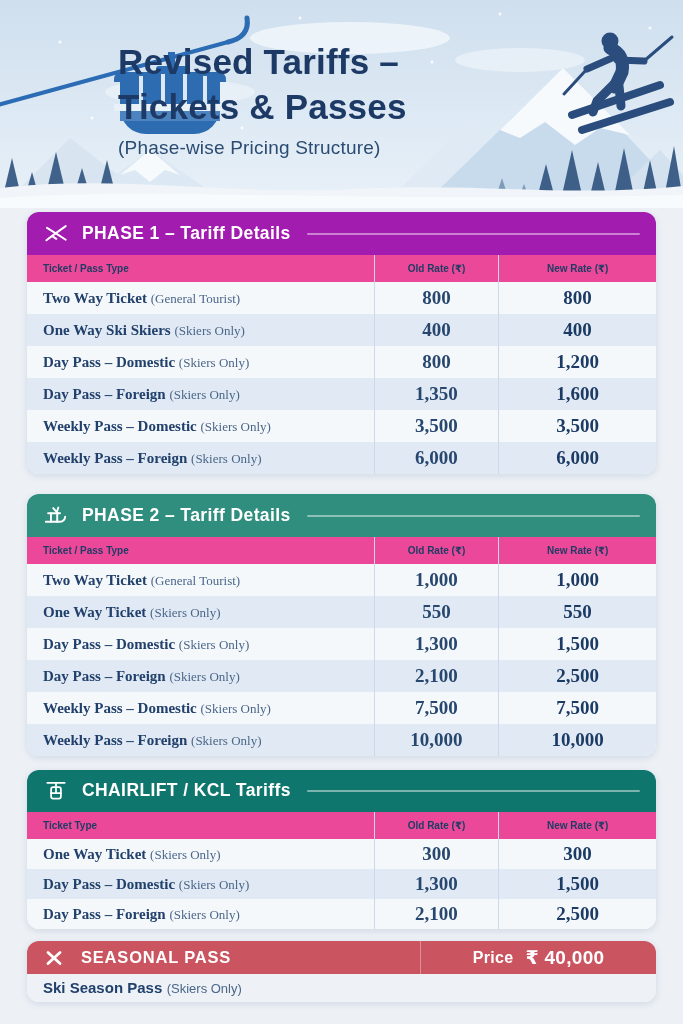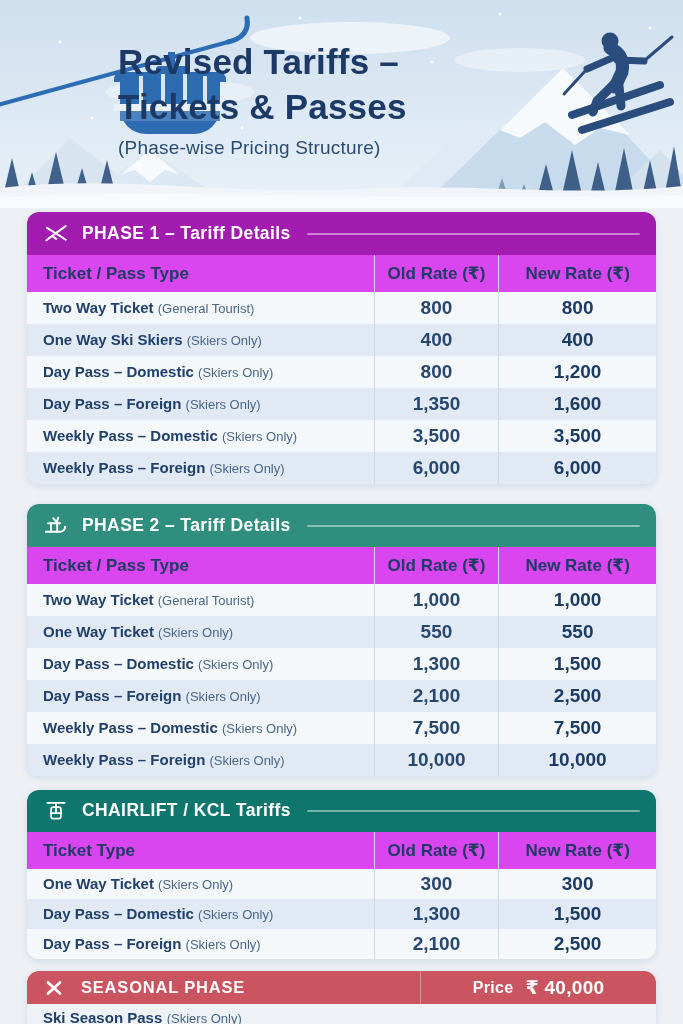--- a/index.html
+++ b/index.html
@@ -36,25 +36,25 @@
   .card.m20{margin-bottom:20px;} .card.m14{margin-bottom:14px;} .card.m12{margin-bottom:12px;}
   .banner{
     display:flex;align-items:center;padding:9px 16px;color:#fff;
   }
   .banner .bicon{width:25px;height:25px;flex:0 0 auto;display:flex;align-items:center;justify-content:center;margin-right:14px;}
   .banner .btitle{font-size:17.5px;font-weight:bold;letter-spacing:.4px;white-space:nowrap;}
   .banner .rule{flex:1;height:2px;background:rgba(255,255,255,.45);margin-left:16px;border-radius:1px;}
   table{width:100%;border-collapse:collapse;table-layout:fixed;}
   col.c1{width:55.2%;} col.c2{width:19.8%;} col.c3{width:25%;}
   th{
-    background:#d946ef;font-size:17px;font-weight:bold;color:#1f3c64;
+    background:#ec4899;font-size:10px;font-weight:bold;color:#1f3c64;
     padding:8px 10px;text-align:center;
   }
   th.first{text-align:left;padding-left:16px;}
-  td{padding:5px 12px;text-align:center;vertical-align:middle;}
+  td{padding:5px 12px;text-align:center;vertical-align:middle;font-family:Liberation Serif, serif;}
   td.first{text-align:left;padding-left:16px;}
   .compact td{padding-top:4px;padding-bottom:4px;}
   th+th, td+td{border-left:1px solid #ccd9e8;}
   tbody tr:nth-child(odd){background:#f5f8fb;}
   tbody tr:nth-child(even){background:#e1eaf4;}
   .lbl{font-size:15px;font-weight:bold;color:#21406b;}
   .note{font-size:13px;color:#4a6689;font-weight:normal;}
   .num{font-size:19px;font-weight:bold;color:#27476f;}
   .num.new{color:#1c3b64;}
   
@@ -344,21 +344,21 @@
 
   <div class="card seasonal">
     <div class="sbanner" style="background: rgb(202, 84, 96);">
       <div class="sleft">
         <span class="bicon">
           <svg class="icon-svg" width="22" height="22" viewBox="0 0 22 22" fill="none" stroke="#ffffff" stroke-width="2.8" stroke-linecap="round">
             <path d="M5 5.5 L17 16.5"></path>
             <path d="M17 5.5 L5 16.5"></path>
           </svg>
         </span>
-        <span class="stitle">SEASONAL PHASE</span>
+        <span class="stitle">SEASONAL PASS</span>
       </div>
       <div class="sright">
         <span class="plabel">Price</span>
         <span class="pvalue">₹ 40,000</span>
       </div>
     </div>
     <div class="srow">
       <div class="rleft">
         <span class="lbl">Ski Season Pass</span>
         <span class="note">(Skiers Only)</span>

